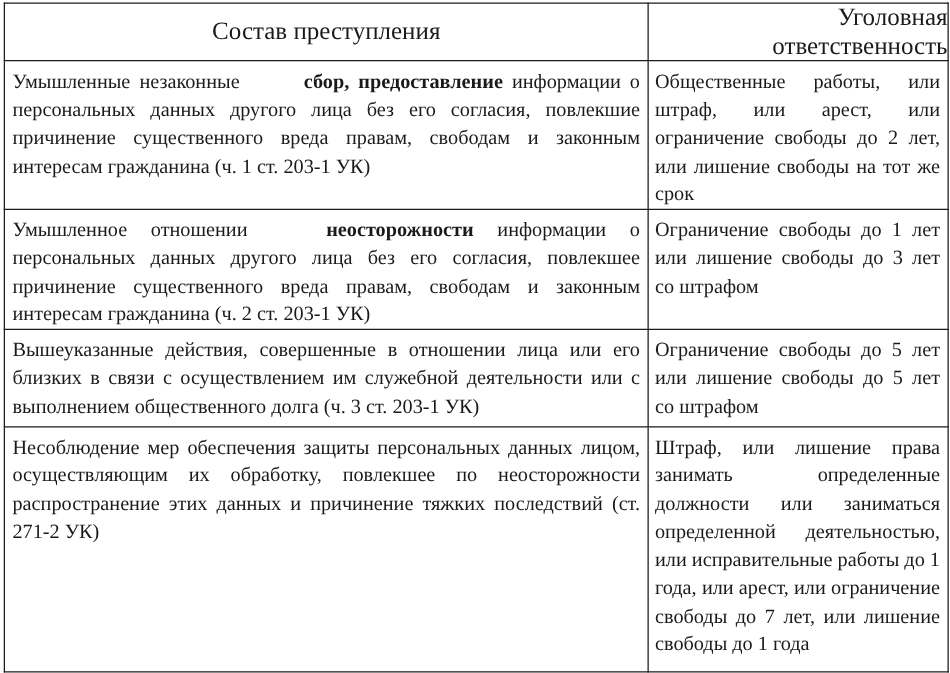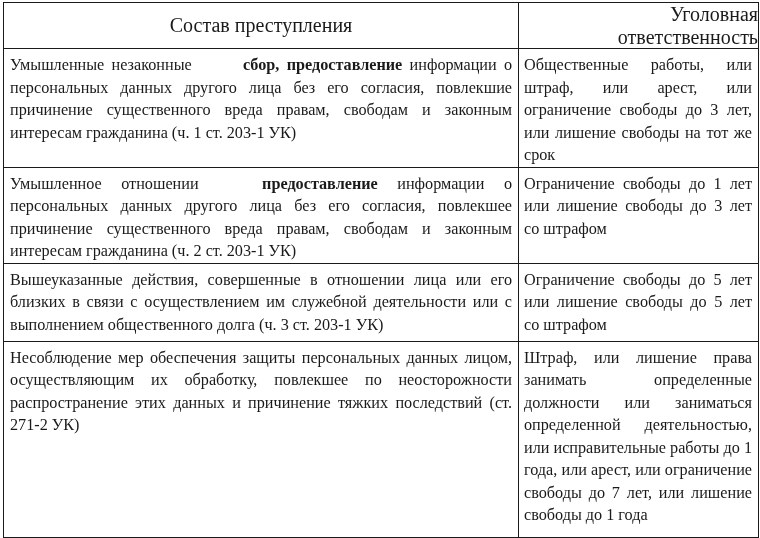--- a/index.html
+++ b/index.html
@@ -82,26 +82,26 @@
       <th>Состав преступления</th>
       <th class="h2">Уголовная ответственность</th>
     </tr>
   </thead>
   <tbody>
     <tr class="r1">
       <td>
         <span class="cell-text"><span>Умышленные незаконные </span><span class="bold">сбор, предоставление</span><span> информации о персональных данных другого лица без его согласия, повлекшие причинение существенного вреда правам, свободам и законным интересам гражданина (ч. 1 ст. 203-1 УК)</span></span>
       </td>
       <td class="col-resp">
-        <span class="cell-text">Общественные работы, или штраф, или арест, или ограничение свободы до 3 лет, или лишение свободы на тот же срок</span>
+        <span class="cell-text">Общественные работы, или штраф, или арест, или ограничение свободы до 2 лет, или лишение свободы на тот же срок</span>
       </td>
     </tr>
     <tr class="r2">
       <td>
-        <span class="cell-text"><span>Умышленное отношении </span><span class="bold">предоставление</span><span> информации о персональных данных другого лица без его согласия, повлекшее причинение существенного вреда правам, свободам и законным интересам гражданина (ч. 2 ст. 203-1 УК)</span></span>
+        <span class="cell-text"><span>Умышленное отношении </span><span class="bold">неосторожности</span><span> информации о персональных данных другого лица без его согласия, повлекшее причинение существенного вреда правам, свободам и законным интересам гражданина (ч. 2 ст. 203-1 УК)</span></span>
       </td>
       <td class="col-resp">
         <span class="cell-text">Ограничение свободы до 1 лет или лишение свободы до 3 лет со штрафом</span>
       </td>
     </tr>
     <tr class="r3">
       <td>
         <span class="cell-text">Вышеуказанные действия, совершенные в отношении лица или его близких в связи с осуществлением им служебной деятельности или с выполнением общественного долга (ч. 3 ст. 203-1 УК)</span>
       </td>
       <td class="col-resp">

